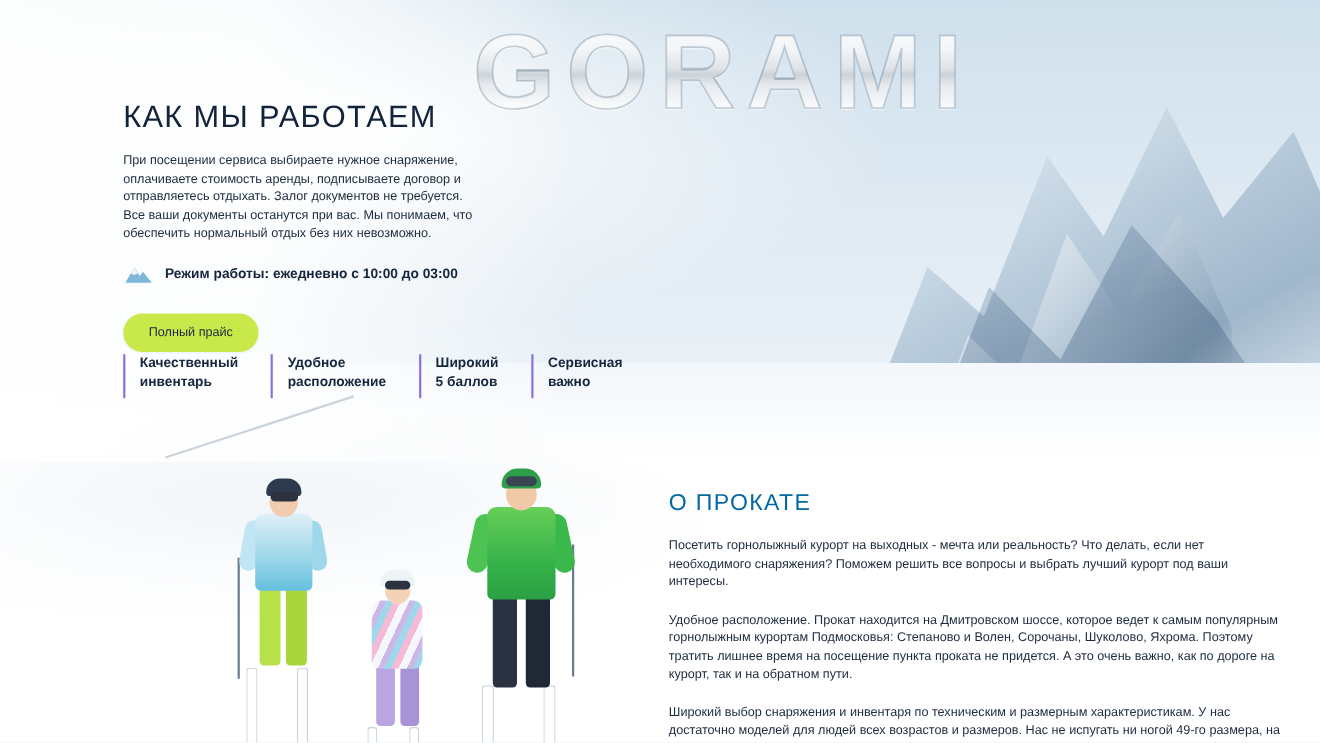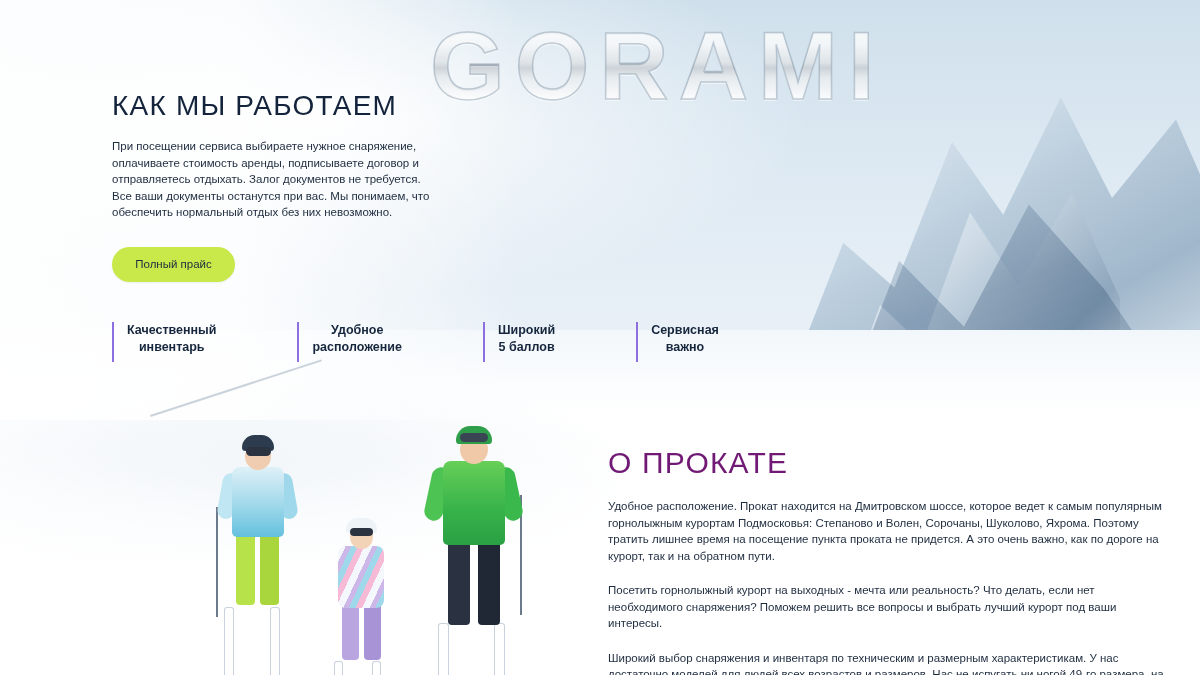--- a/index.html
+++ b/index.html
@@ -144,22 +144,21 @@
     border: none;
     cursor: pointer;
     box-shadow: 0 1px 2px rgba(0,0,0,0.06);
   }
 
   
   .features {
     position: absolute;
     left: 112px; top: 322px;
     display: flex;
-    gap: 81px;
-    text-align: center;
+    gap: 30px;
   }
   .feature {
     padding-left: 13px;
     border-left: 2px solid #8d6fe0;
     min-height: 40px;
   }
   .feature span {
     display: block;
     font-size: 12.5px;
     font-weight: 700;
@@ -221,24 +220,24 @@
     transform-origin: left top;
   }
 
   
   .about {
     position: absolute;
     left: 608px; top: 446px;
     width: 562px;
   }
   .about-title {
-    font-size: 30px;
+    font-size: 21px;
     font-weight: 400;
     letter-spacing: 1.2px;
-    color: #701a75;
+    color: #0369a1;
   }
   .about p {
     font-size: 11.5px;
     line-height: 16.5px;
     color: #1d2b3e;
     margin-top: 18px;
   }
 </style>
 </head>
 <body>
@@ -257,20 +256,29 @@
     <div class="lower-photo-fade"></div>
   </div>
 
   <div class="wordmark">GORAMI</div>
   <div class="wordmark-outline">GORAMI</div>
 
   <div class="howto">
     <h1 class="howto-title">КАК МЫ РАБОТАЕМ</h1>
     <p class="howto-text">При посещении сервиса выбираете нужное снаряжение, оплачиваете стоимость аренды, подписываете договор и отправляетесь отдыхать. Залог документов не требуется. Все ваши документы останутся при вас. Мы понимаем, что обеспечить нормальный отдых без них невозможно.</p>
 
+    <div class="hours-row">
+      <span>
+        <svg class="mountain-icon" viewBox="0 0 28 20" xmlns="http://www.w3.org/2000/svg">
+          <path d="M2 18 L10 4 L15 12 L18 8 L26 18 Z" fill="#7fb7d8"></path>
+          <path d="M10 4 L13.2 9.6 L10 11 L6.8 9.6 Z" fill="#ffffff" opacity="0.85"></path>
+        </svg>
+      </span>
+      <span class="hours-text">Режим работы: ежедневно с 10:00 до 03:00</span>
+    </div>
 
     <button class="price-btn">Полный прайс</button>
   </div>
 
   <div class="features">
     <div class="feature">
       <span>Качественный</span>
       <span>инвентарь</span>
     </div>
     <div class="feature">
@@ -318,18 +326,18 @@
     <div class="sk m-armL"></div>
     <div class="sk m-armR"></div>
     <div class="sk sk-body m-body"></div>
     <div class="sk sk-head m-head"></div>
     <div class="sk m-hat"></div>
     <div class="sk sk-goggle m-gog"></div>
   </div>
 
   <div class="about">
     <h2 class="about-title">О ПРОКАТЕ</h2>
+    <p>Посетить горнолыжный курорт на выходных - мечта или реальность? Что делать, если нет необходимого снаряжения? Поможем решить все вопросы и выбрать лучший курорт под ваши интересы.</p>
     <p>Удобное расположение. Прокат находится на Дмитровском шоссе, которое ведет к самым популярным горнолыжным курортам Подмосковья: Степаново и Волен, Сорочаны, Шуколово, Яхрома. Поэтому тратить лишнее время на посещение пункта проката не придется. А это очень важно, как по дороге на курорт, так и на обратном пути.</p>
-    <p>Посетить горнолыжный курорт на выходных - мечта или реальность? Что делать, если нет необходимого снаряжения? Поможем решить все вопросы и выбрать лучший курорт под ваши интересы.</p>
     <p>Широкий выбор снаряжения и инвентаря по техническим и размерным характеристикам. У нас достаточно моделей для людей всех возрастов и размеров. Нас не испугать ни ногой 49-го размера, на которую нужно подобрать удобные ботинки, ни</p>
   </div>
 
 </div>
 
 </body></html>

